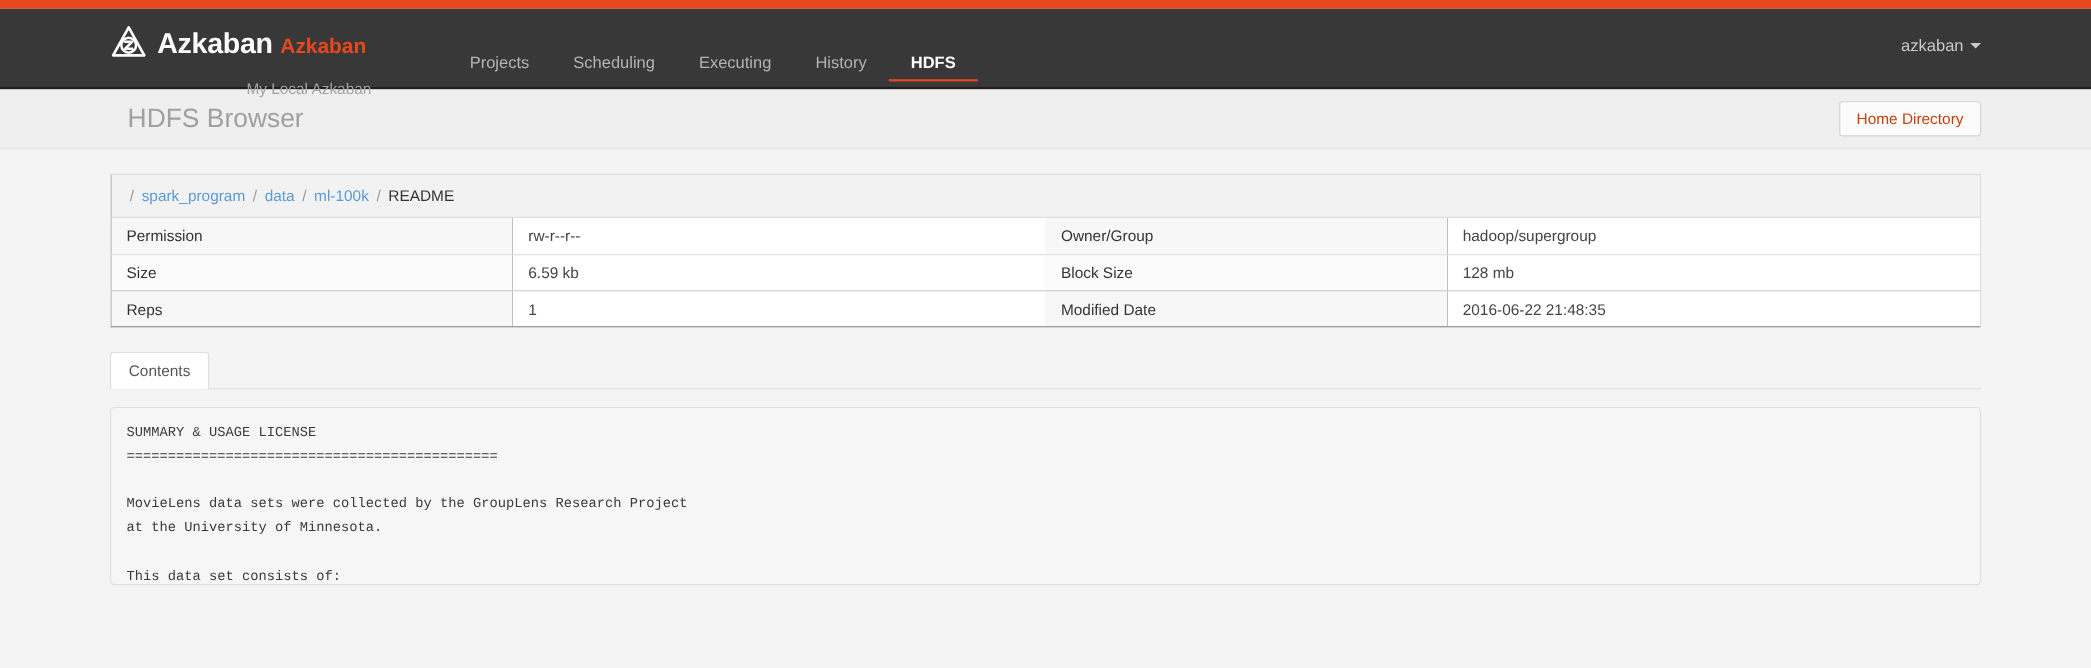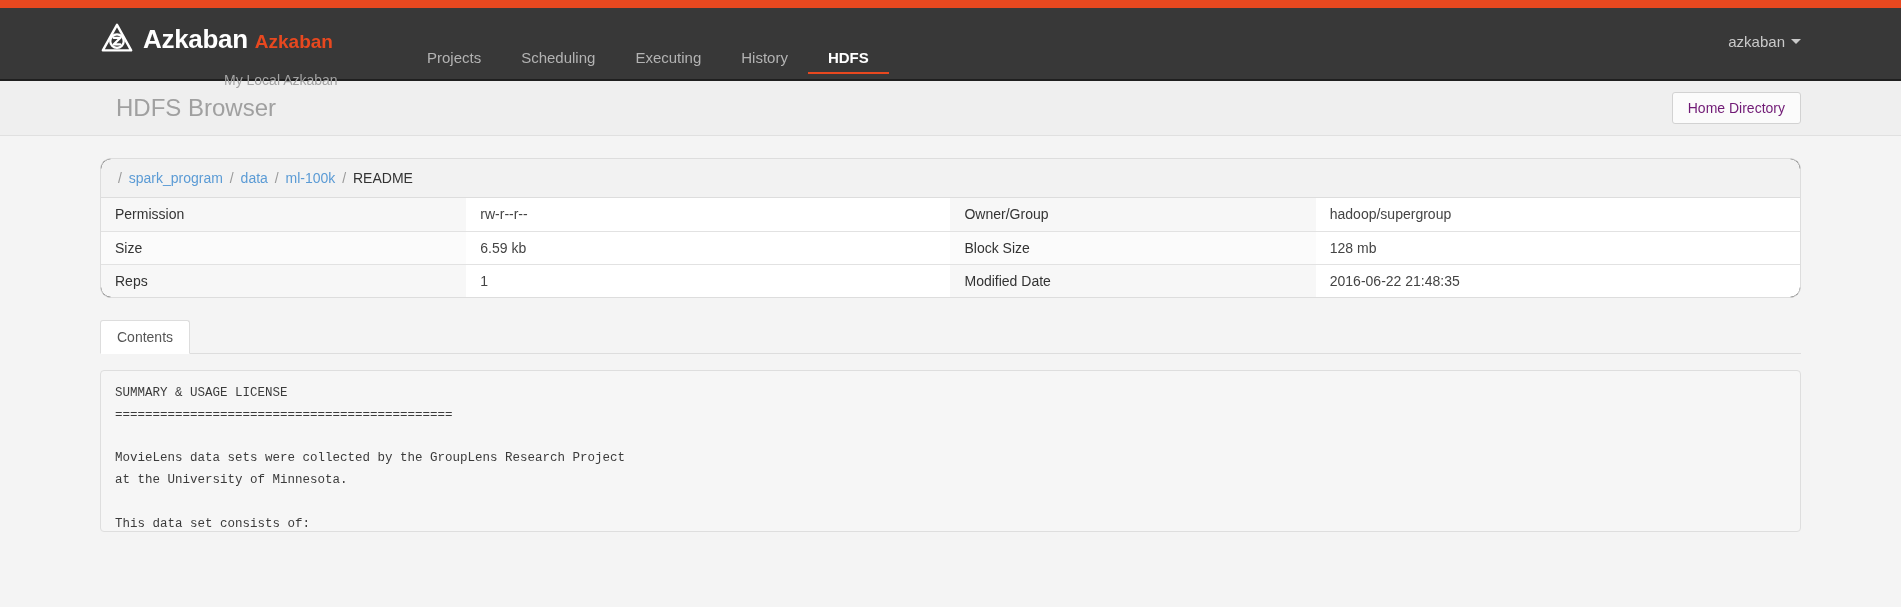--- a/index.html
+++ b/index.html
@@ -130,39 +130,39 @@
     font-size: 24px;
     font-weight: normal;
     margin: 16px;
     white-space: nowrap;
   }
   .header-actions { margin-left: auto; }
   .btn-default {
     background: #fbfbfb;
     border: 1px solid #d2d2d2;
     border-radius: 3px;
-    color: #701a75;
+    color: #c2410c;
     font-size: 14px;
     padding: 7px 15px;
     cursor: pointer;
     font-family: "Liberation Sans", sans-serif;
     white-space: nowrap;
   }
 
   
   .content {
     padding: 22px 100px 0 100px;
     background: #f4f4f4;
     height: calc(607px - 8px - 75px - 56px);
   }
 
   
   .panel {
     border: 1px solid #dddddd;
-    border-radius: 11px;
+    border-radius: 1px;
     background: #000000;
     overflow: hidden;
   }
   .breadcrumb-bar {
     background: #f2f2f2;
     padding: 11px 14px;
     font-size: 14px;
     color: #555555;
     border-bottom: 1px solid #dddddd;
   }

